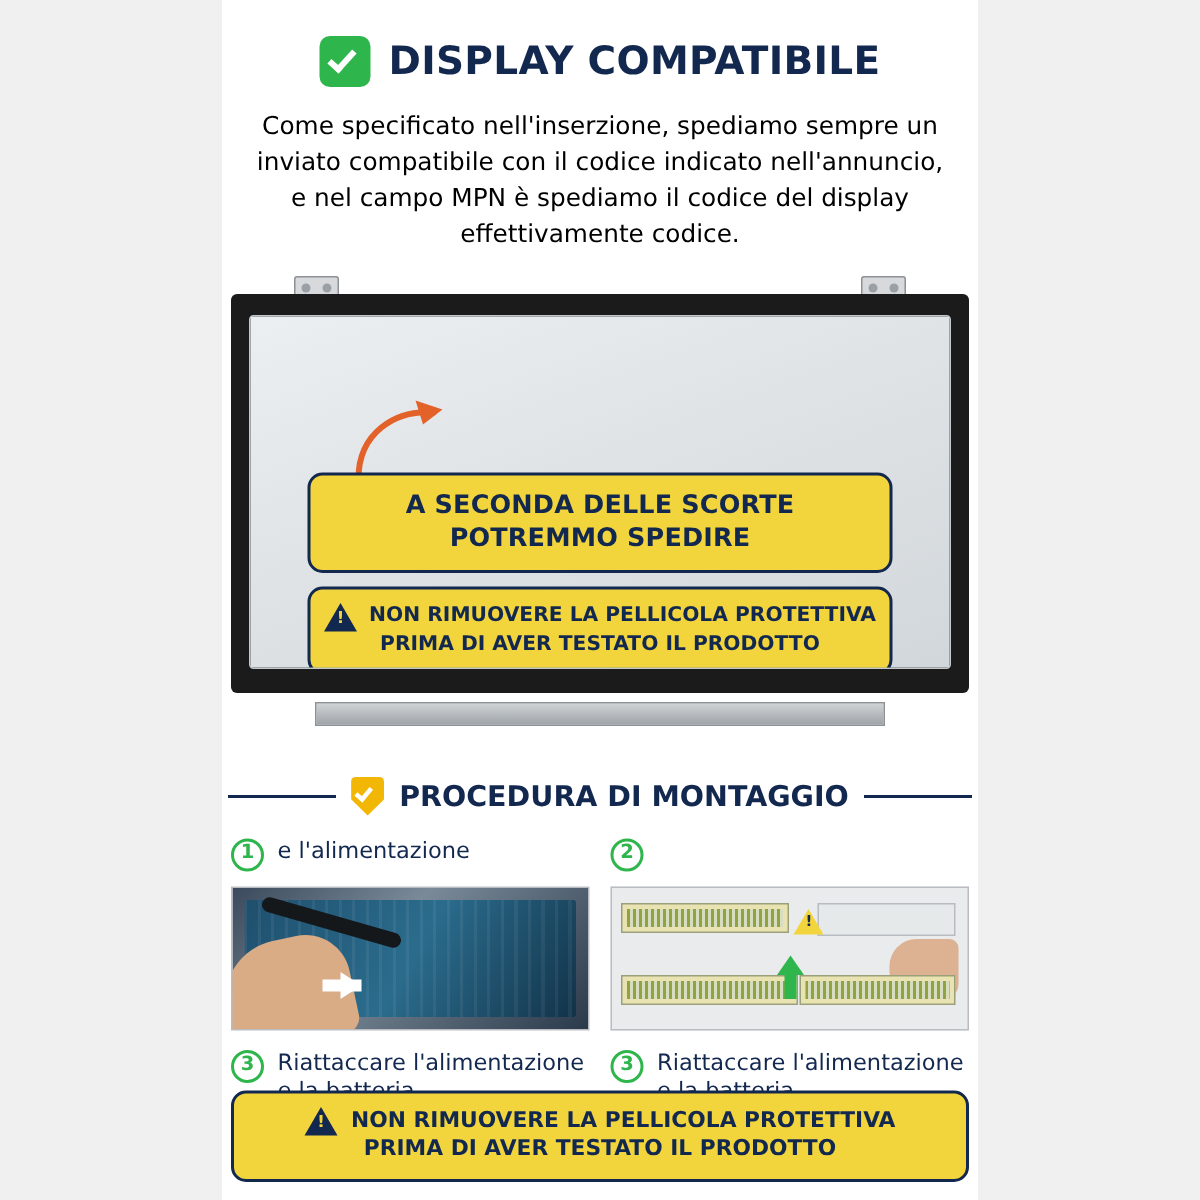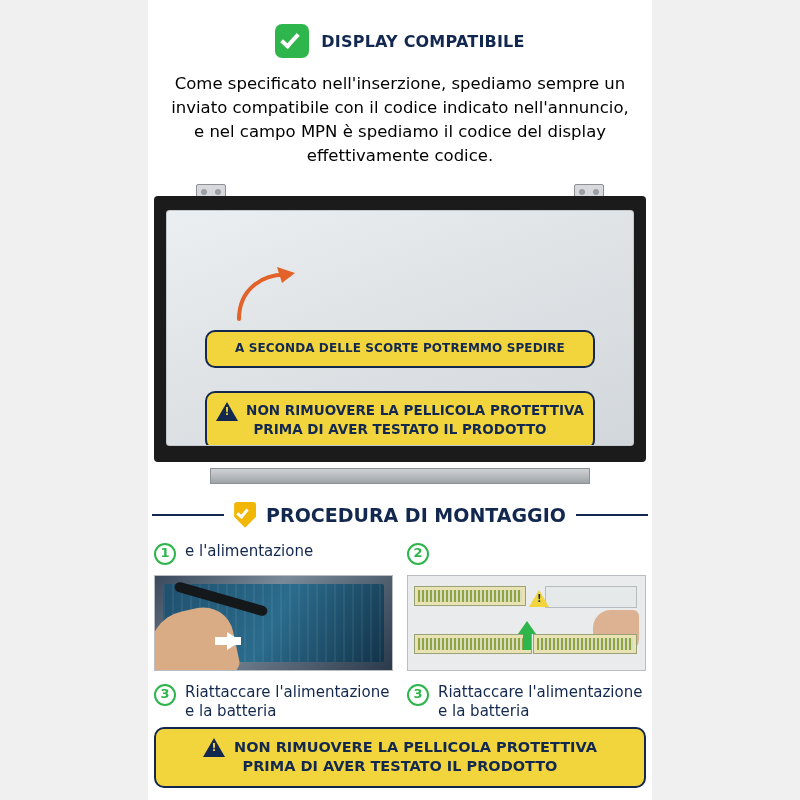--- a/index.html
+++ b/index.html
@@ -61,21 +61,21 @@
     left: 10px;
     top: 6px;
     width: 10px;
     height: 18px;
     border: solid #ffffff;
     border-width: 0 4px 4px 0;
     transform: rotate(42deg);
     box-sizing: border-box;
   }
   .hdr-title {
-    font-size: 16px;
+    font-size: 26px;
     font-weight: bold;
     color: #13284f;
     letter-spacing: .2px;
     white-space: nowrap;
   }
 
   .intro {
     margin: 14px 10px 0 10px;
     text-align: center;
     font-size: 16.5px;
@@ -145,23 +145,23 @@
     right: 38px;
     background: #f2d53c;
     border: 2px solid #13284f;
     border-radius: 10px;
     text-align: center;
     color: #13284f;
     font-weight: bold;
     box-sizing: border-box;
   }
   .yellow-box.b1 {
-    top: 119px;
+    top: 104px;
     padding: 9px 6px;
-    font-size: 12px;
+    font-size: 17px;
     line-height: 1.32;
     letter-spacing: .1px;
   }
   .yellow-box.b2 {
     top: 180px;
     padding: 9px 6px 9px 6px;
     font-size: 13.5px;
     line-height: 1.32;
   }
   .b2-line1 {
@@ -197,21 +197,21 @@
     background: linear-gradient(180deg,#cfd3d6,#9fa4a8);
     border: 1px solid #8d9094;
     box-sizing: border-box;
   }
 
   
   .sec-head {
     display: flex;
     align-items: center;
     gap: 10px;
-    margin: 18px 4px 0 4px;
+    margin: 34px 4px 0 4px;
     text-align: center;
   }
   .sec-rule {
     flex: 1;
     height: 2px;
     background: #13284f;
   }
   .shield {
     width: 22px;
     height: 26px;

